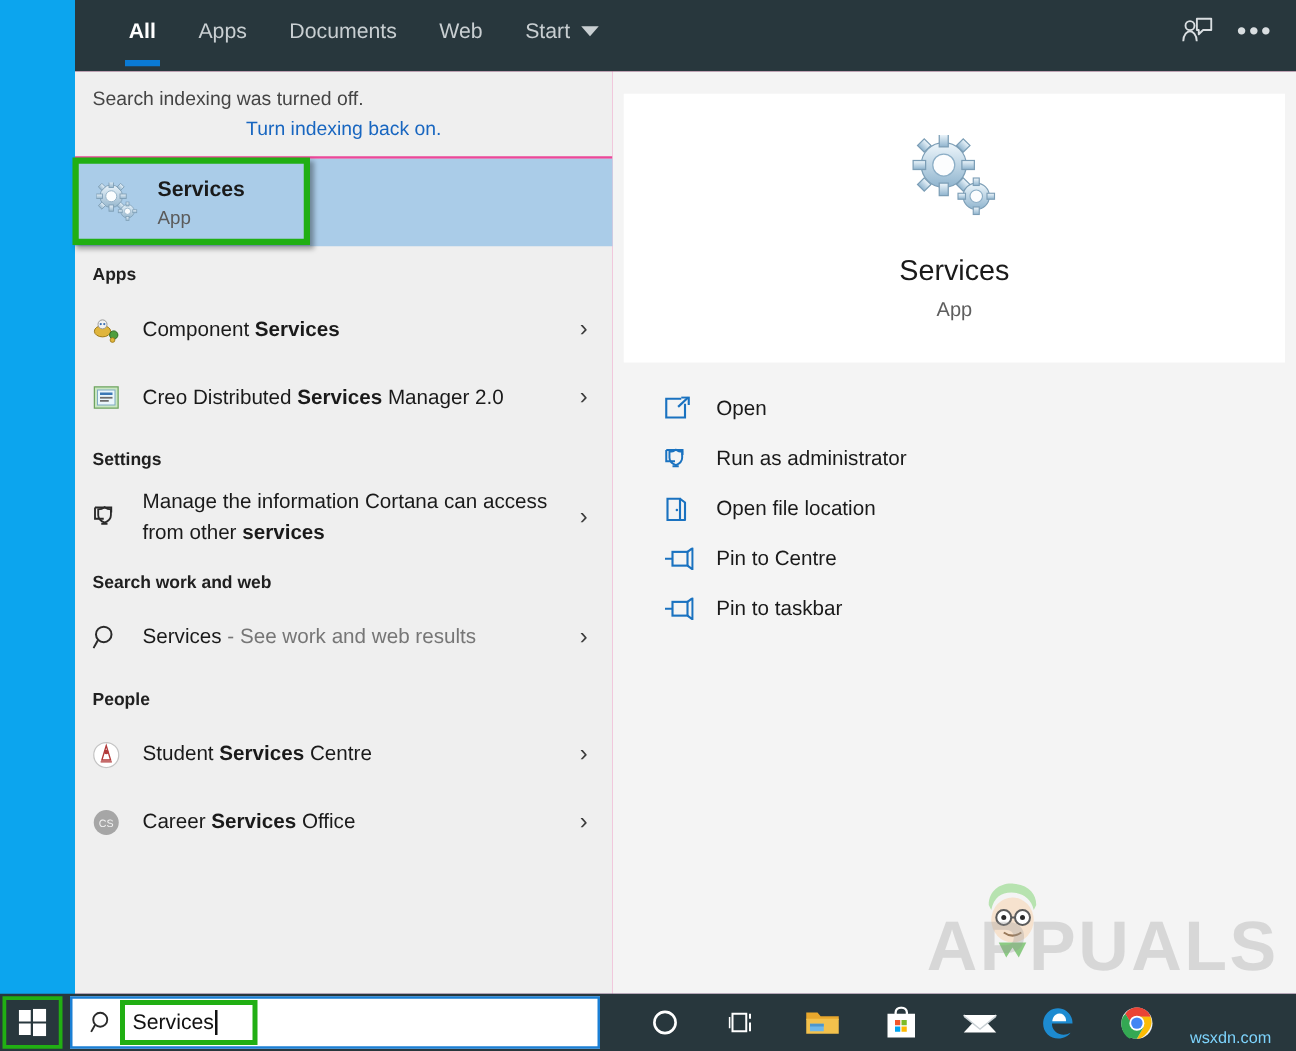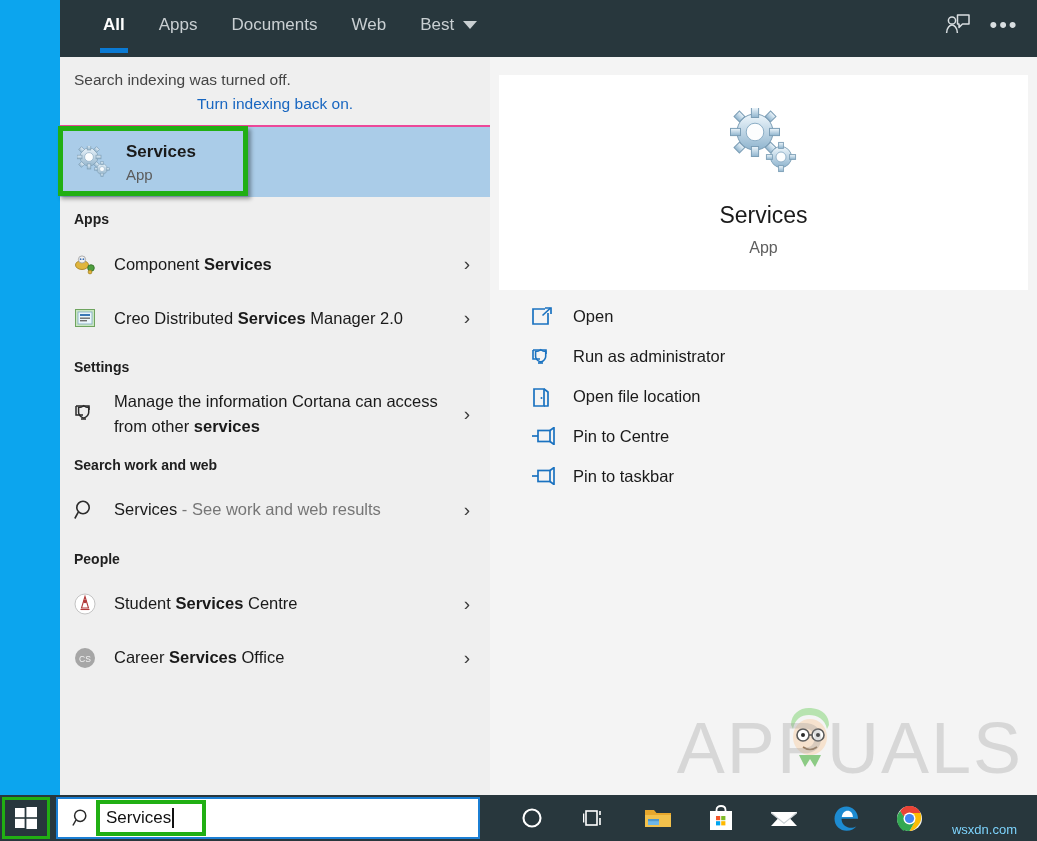--- a/index.html
+++ b/index.html
@@ -173,21 +173,21 @@
     display: flex;
     flex-direction: column;
     align-items: center;
     justify-content: center;
   }
   #preview-title { font-size: 23px; color: #1A1A1A; margin-top: 24px; }
   #preview-sub { font-size: 16px; color: #5E5E5E; margin-top: 10px; }
   #actions { margin-top: 17px; }
   .action {
     display: flex;
-    align-items: flex-start;
+    align-items: center;
     height: 40px;
     padding-left: 32px;
     cursor: default;
   }
   .action .aicon {
     width: 42px; flex: 0 0 42px;
     display: flex; align-items: center;
   }
   .action .alabel { font-size: 16.5px; color: #1A1A1A; }
 
@@ -262,22 +262,22 @@
   .tb-icon {
     width: 63px; height: 46px;
     display: flex; align-items: center; justify-content: center;
     cursor: default;
   }
 
   
   #watermark {
     position: absolute;
     right: 14px; bottom: 52px;
-    font-size: 72px;
-    font-weight: normal;
+    font-size: 56px;
+    font-weight: bold;
     letter-spacing: 2px;
     color: rgba(150,150,150,0.30);
     pointer-events: none;
     user-select: none;
   }
   #wm-face {
     position: absolute;
     right: 196px; bottom: 68px;
     pointer-events: none;
   }
@@ -304,21 +304,21 @@
         <div class="tab">
           <span>Apps</span>
         </div>
         <div class="tab">
           <span>Documents</span>
         </div>
         <div class="tab">
           <span>Web</span>
         </div>
         <div class="tab">
-          <span>Best</span>
+          <span>Start</span>
           <span class="caret"></span>
         </div>
       </div>
       <div id="header-actions">
         <div class="hdr-btn">
           <svg width="26" height="24" viewBox="0 0 26 24">
             <circle cx="7" cy="7.5" r="3.6" fill="none" stroke="#D9DEE1" stroke-width="1.5"></circle>
             <path d="M1.6 20 C1.6 14.4 5 12 7 12 C9 12 12.4 14.4 12.4 20" fill="none" stroke="#D9DEE1" stroke-width="1.5"></path>
             <path d="M12.5 2 H24 V11 H17.5 L14 14.4 V11 H12.5 Z" fill="none" stroke="#D9DEE1" stroke-width="1.5" stroke-linejoin="round"></path>
           </svg>

